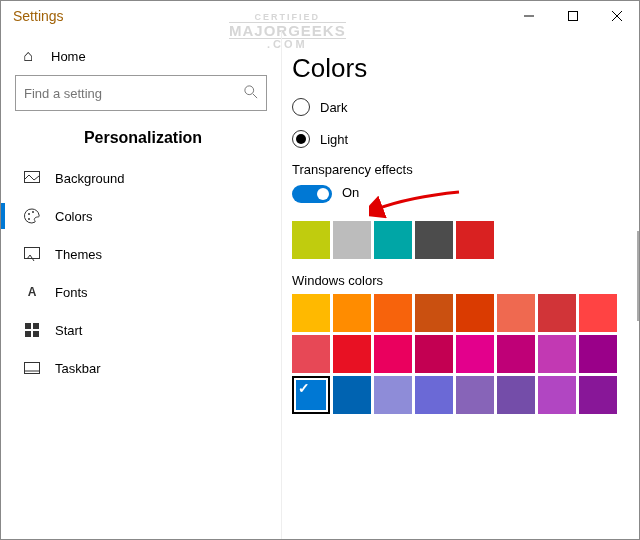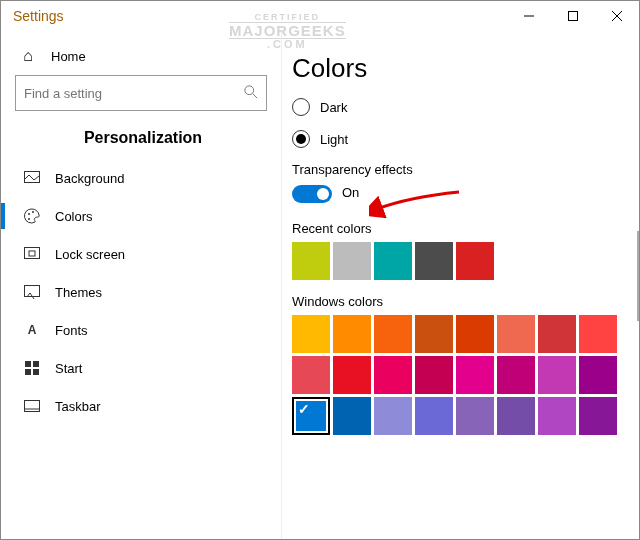--- a/index.html
+++ b/index.html
@@ -167,29 +167,20 @@
               <circle cx="9" cy="4" r="1" fill="#333"></circle>
               <circle cx="5" cy="11" r="1" fill="#333"></circle>
             </svg>
         </span>
         <span>Colors</span>
       </div>
       <div class="nav-item">
         <span class="icon">
           <svg width="16" height="14">
               <rect x="0.5" y="0.5" width="15" height="11" fill="none" stroke="#333"></rect>
-              <rect x="5" y="4" width="6" height="5" fill="none" stroke="#333"></rect>
-            </svg>
-        </span>
-        <span>Lock screen</span>
-      </div>
-      <div class="nav-item">
-        <span class="icon">
-          <svg width="16" height="14">
-              <rect x="0.5" y="0.5" width="15" height="11" fill="none" stroke="#333"></rect>
               <line x1="3" y1="12" x2="6" y2="8" stroke="#333"></line>
               <line x1="6" y1="8" x2="10" y2="14" stroke="#333"></line>
             </svg>
         </span>
         <span>Themes</span>
       </div>
       <div class="nav-item">
         <span class="icon" style="font-size:12px;font-weight:bold">A</span>
         <span>Fonts</span>
       </div>
@@ -228,21 +219,20 @@
           <span class="rlabel">Light</span>
         </div>
 
         <div class="section-label">Transparency effects</div>
         <div class="toggle-row">
           <div class="toggle"></div>
           <span class="toggle-label">On</span>
         </div>
 
 
-        <div class="color-section-label">Recent colors</div>
         <div class="swatch-row" id="recent-swatches">
             <div class="swatch" style="background: rgb(192, 204, 14);"></div>
             <div class="swatch" style="background: rgb(188, 188, 188);"></div>
             <div class="swatch" style="background: rgb(0, 166, 166);"></div>
             <div class="swatch" style="background: rgb(76, 76, 76);"></div>
             <div class="swatch" style="background: rgb(217, 33, 33);"></div>
           </div>
 
         <div class="color-section-label">Windows colors</div>
         <div id="windows-swatches">

